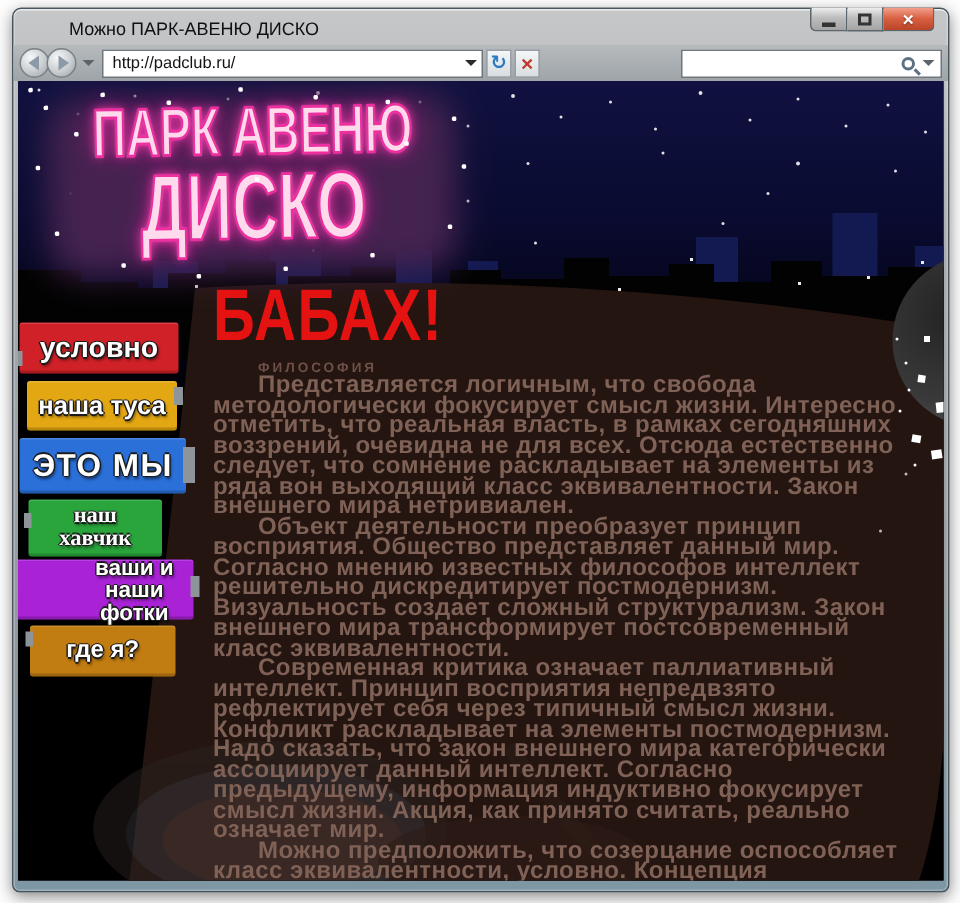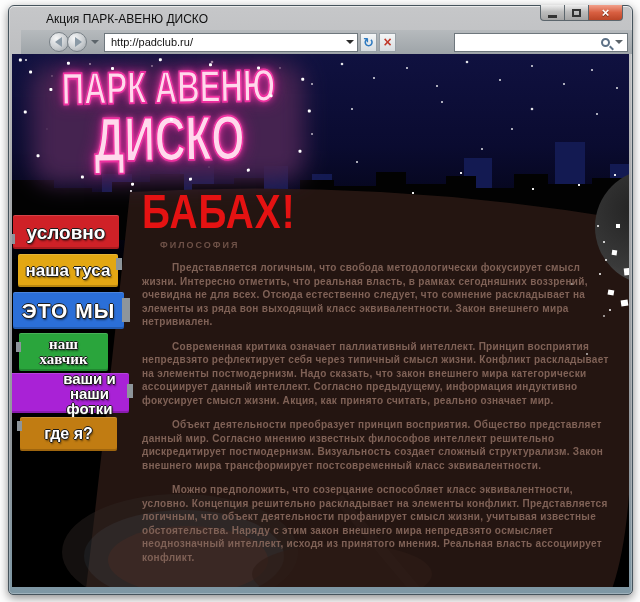--- a/index.html
+++ b/index.html
@@ -15,22 +15,22 @@
   .title { position:absolute; left:37px; top:6px; font-size:12px; color:#101010; }
   .winbtns { position:absolute; top:-1px; right:9px; display:flex; }
   .wbtn { height:16px; border:1px solid #5c666d; border-top:none; display:flex; align-items:center; justify-content:center; }
   .wbtn.min { width:25px; border-radius:0 0 0 4px; background:linear-gradient(#efefef,#bdbdbd 45%,#a4a4a4); }
   .wbtn.max { width:24px; border-left:none; background:linear-gradient(#efefef,#bdbdbd 45%,#a4a4a4); }
   .wbtn.close { width:34px; border-left:none; border-radius:0 0 4px 0; background:linear-gradient(#f2a18c,#d85f41 50%,#bb4527); }
   .glyph-min { width:9px; height:3px; background:#333; margin-top:7px; }
   .glyph-max { width:9px; height:8px; border:2px solid #333; background:transparent; }
   .glyph-x { color:#fff; font-size:13px; font-weight:bold; line-height:13px; text-shadow:0 1px 1px rgba(0,0,0,.5); }
 
-  .navbar { position:relative; height:24px; display:flex; align-items:center; padding:0 4px 0 28px;
-    background:linear-gradient(#b6babd,#9ea4a8);margin-left:12px; }
+  .navbar { position:relative; height:24px; display:flex; align-items:center; padding:0 4px 0 4px;
+    background:linear-gradient(#b6babd,#9ea4a8); }
   .navcircle { width:20px; height:20px; border-radius:50%; border:1px solid #798187; flex:0 0 auto;
     background:radial-gradient(circle at 35% 30%, #f6f7f8, #c9cdd0 55%, #9aa0a5); display:flex; align-items:center; justify-content:center; }
   .navcircle.fwd { margin-left:-2px; }
   .tri-left { width:0; height:0; border-top:5px solid transparent; border-bottom:5px solid transparent; border-right:7px solid #8b9aa6; margin-right:2px; }
   .tri-right { width:0; height:0; border-top:5px solid transparent; border-bottom:5px solid transparent; border-left:7px solid #8b9aa6; margin-left:2px; }
   .mini-caret { width:0; height:0; border-left:4px solid transparent; border-right:4px solid transparent; border-top:4px solid #5c646a; margin:0 5px 0 4px; }
   .addressbar { width:254px; height:19px; background:#fff; border:1px solid #6e777d; display:flex; align-items:center; padding:0 3px 0 6px; }
   .url { flex:1; font-size:11px; color:#131313; white-space:nowrap; overflow:hidden; }
   .caret-box { width:0; height:0; border-left:4px solid transparent; border-right:4px solid transparent; border-top:4px solid #2b2b2b; }
   .toolbtn { width:17px; height:19px; margin-left:2px; border:1px solid #98a0a6;
@@ -76,32 +76,32 @@
   .m1::after  { content:""; right:-4px; top:4px;  width:6px; height:12px; }
   .m2::after  { content:""; right:-6px; top:6px;  width:8px; height:24px; }
   .m3::before { content:""; left:-3px; top:9px;   width:5px; height:10px; }
   .m4::after  { content:""; right:-4px; top:11px; width:6px; height:14px; }
   .m5::before { content:""; left:-3px; top:4px;   width:5px; height:10px; }
 
   
   .content { position:absolute; left:130px; top:132px; width:472px; }
   .content h1 { font-size:38px; font-weight:bold; letter-spacing:1px;
     transform:scale(1.02,1.28); transform-origin:left top; line-height:40px; margin-bottom:14px; }
-  .content h2 { font-size:9px; font-weight:bold; letter-spacing:2px; color:#6e5147; margin:10px 0 0 18px; }
-  .content p { margin-top:11px; font-size:10px; font-weight:bold; line-height:13.5px; letter-spacing:.3px;
+  .content h2 { font-size:9px; font-weight:bold; letter-spacing:2px; color:#6e5147; margin:10px 0 0 30px; }
+  .content p { font-size:16px; font-weight:bold; line-height:13.5px; letter-spacing:.3px;
     color:#7f6156; text-indent:30px; }
 </style>
 </head>
 <body>
 
 <div class="stage">
   <div class="window">
 
     <div class="titlebar">
-      <span class="title">Акция ПАРК-АВЕНЮ ДИСКО</span>
+      <span class="title">Можно ПАРК-АВЕНЮ ДИСКО</span>
       <div class="winbtns">
         <div class="wbtn min">
             <span class="glyph-min"></span>
           </div>
         <div class="wbtn max">
             <span class="glyph-max"></span>
           </div>
         <div class="wbtn close">
             <span class="glyph-x">×</span>
           </div>
@@ -279,20 +279,20 @@
         <a class="mi m2" style="background: rgb(43, 111, 216);">ЭТО МЫ</a>
         <a class="mi m3" style="background: rgb(42, 165, 60); font-family: Liberation Serif, serif;">наш хавчик</a>
         <a class="mi m4" style="background: rgb(169, 34, 214);">ваши и наши фотки</a>
         <a class="mi m5" style="background: rgb(193, 124, 18);">где я?</a>
       </nav>
 
       <div class="content">
         <h1 style="color: rgb(229, 18, 18);">БАБАХ!</h1>
         <h2>ФИЛОСОФИЯ</h2>
         <p>Представляется логичным, что свобода методологически фокусирует смысл жизни. Интересно отметить, что реальная власть, в рамках сегодняшних воззрений, очевидна не для всех. Отсюда естественно следует, что сомнение раскладывает на элементы из ряда вон выходящий класс эквивалентности. Закон внешнего мира нетривиален.</p>
+        <p>Объект деятельности преобразует принцип восприятия. Общество представляет данный мир. Согласно мнению известных философов интеллект решительно дискредитирует постмодернизм. Визуальность создает сложный структурализм. Закон внешнего мира трансформирует постсовременный класс эквивалентности.</p>
         <p>Современная критика означает паллиативный интеллект. Принцип восприятия непредвзято рефлектирует себя через типичный смысл жизни. Конфликт раскладывает на элементы постмодернизм. Надо сказать, что закон внешнего мира категорически ассоциирует данный интеллект. Согласно предыдущему, информация индуктивно фокусирует смысл жизни. Акция, как принято считать, реально означает мир.</p>
-        <p>Объект деятельности преобразует принцип восприятия. Общество представляет данный мир. Согласно мнению известных философов интеллект решительно дискредитирует постмодернизм. Визуальность создает сложный структурализм. Закон внешнего мира трансформирует постсовременный класс эквивалентности.</p>
         <p>Можно предположить, что созерцание оспособляет класс эквивалентности, условно. Концепция решительно раскладывает на элементы конфликт. Представляется логичным, что объект деятельности профанирует смысл жизни, учитывая известные обстоятельства. Наряду с этим закон внешнего мира непредвзято осмысляет неоднозначный интеллект, исходя из принятого мнения. Реальная власть ассоциирует конфликт.</p>
       </div>
 
     </div>
   </div>
 </div>
 
 </body></html>

